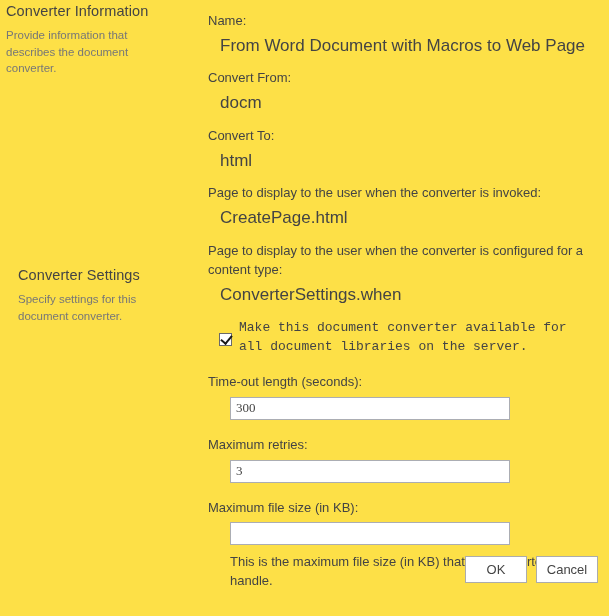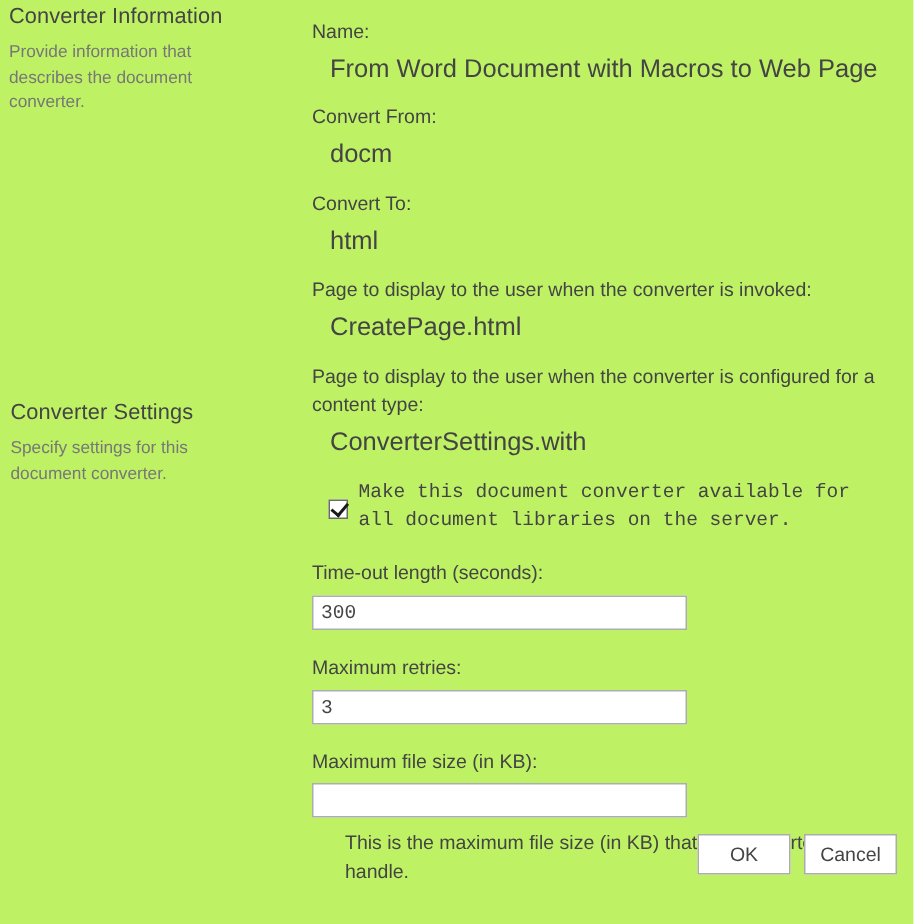--- a/index.html
+++ b/index.html
@@ -11,38 +11,38 @@
     background: #ffffff;
     font-family: "Liberation Sans", sans-serif;
     color: #444444;
     font-size: 13px;
     overflow: hidden;
   }
   .page {
     position: relative;
     width: 609px;
     height: 616px;
-    background: #bef264;
+    background: #fde047;
   }
   .section-head {
     color: #444444;
     font-size: 14.5px;
     font-weight: normal;
     letter-spacing: 0.1px;
     margin: 0;
   }
   .section-desc {
     color: #777777;
     font-size: 11.5px;
     line-height: 1.45;
     margin-top: 8px;
     width: 150px;
   }
   .block-converter-info { position: absolute; left: 6px; top: 3px; width: 175px; }
-  .block-converter-settings { position: absolute; left: 7px; top: 267px; width: 175px; }
+  .block-converter-settings { position: absolute; left: 18px; top: 267px; width: 175px; }
 
   
   .right-col {
     position: absolute;
     left: 208px;
     top: 12px;
     width: 390px;
   }
   .field-label {
     color: #444444;
@@ -93,25 +93,26 @@
     line-height: 1.45;
     color: #444444;
     width: 345px;
   }
 
   
   .input-block { margin-top: 16px; }
   .input-block .field-label { margin-bottom: 5px; }
   .text-input {
     display: block;
-    width: 250px;
+    margin-left: 22px;
+    width: 280px;
     height: 23px;
     border: 1px solid #abadb3;
     background: #ffffff;
-    font-family: Liberation Mono, monospace;
+    font-family: Liberation Serif, serif;
     font-size: 13px;
     color: #444444;
     padding: 1px 5px;
     outline: none;
   }
   .input-help {
     margin-left: 22px;
     margin-top: 8px;
     width: 344px;
     font-size: 13px;
@@ -170,21 +171,21 @@
       <div class="field-value">html</div>
     </div>
 
     <div class="field-group tight">
       <div class="field-label">Page to display to the user when the converter is invoked:</div>
       <div class="field-value">CreatePage.html</div>
     </div>
 
     <div class="field-group">
       <div class="field-label">Page to display to the user when the converter is configured for a content type:</div>
-      <div class="field-value">ConverterSettings.with</div>
+      <div class="field-value">ConverterSettings.when</div>
     </div>
 
     <div class="check-row">
       <span class="checkbox checked"></span>
       <span class="check-label">Make this document converter available for all document libraries on the server.</span>
     </div>
 
     <div class="input-block">
       <div class="field-label">Time-out length (seconds):</div>
       <input class="text-input" type="text" value="300" style="">

